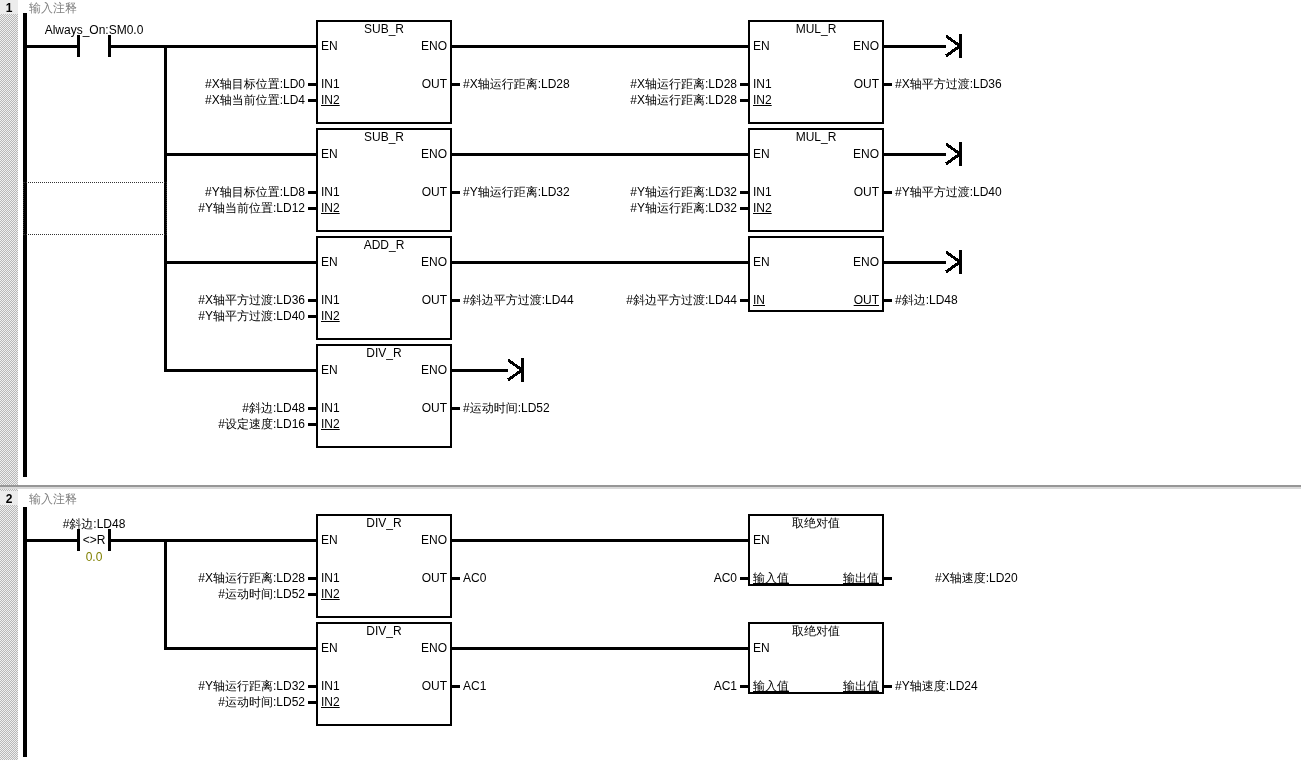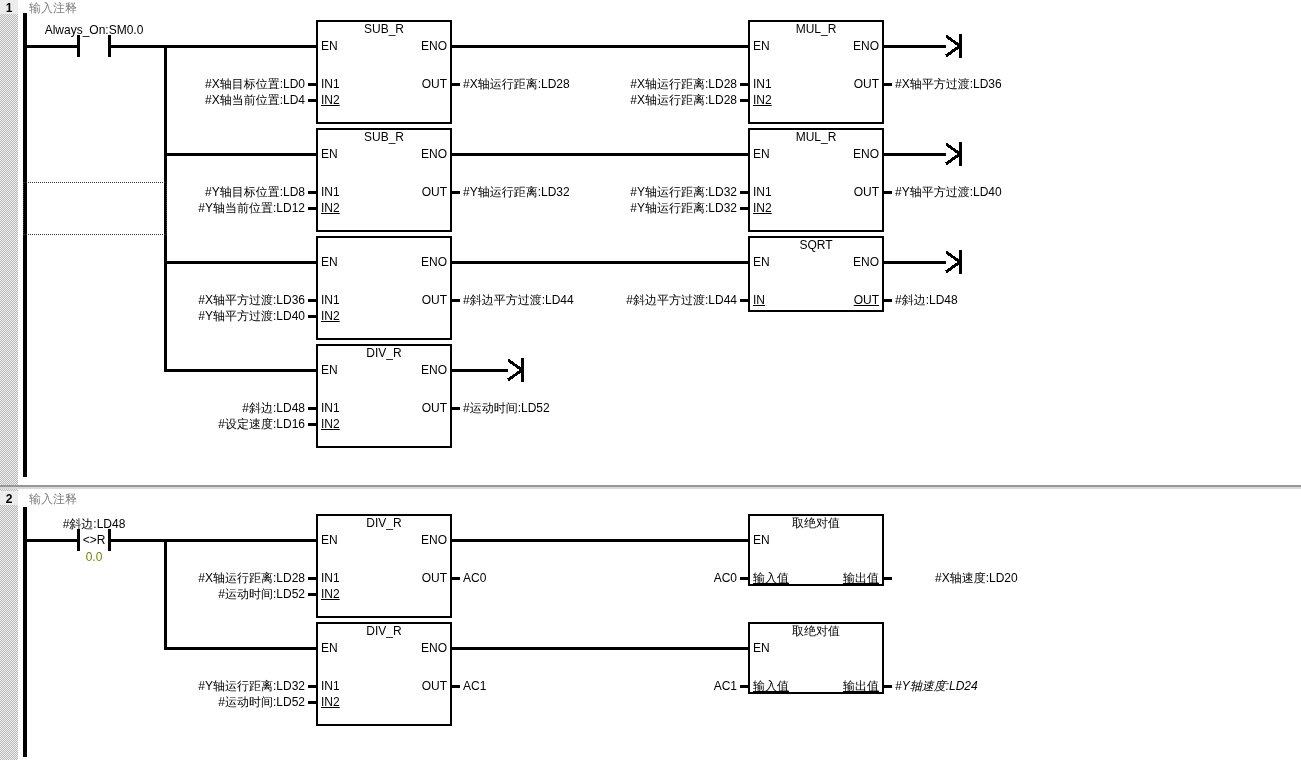--- a/index.html
+++ b/index.html
@@ -150,30 +150,30 @@
       <div class="lbl" style="left: 656px; width: 320px; text-align: center; top: 129px;">MUL_R</div>
       <div class="lbl" style="left: 753px; top: 146px;">EN</div>
       <div class="lbl" style="left: 559px; width: 320px; text-align: right; top: 146px;">ENO</div>
       <div class="lbl" style="left: 753px; top: 184px;">IN1</div>
       <div class="lbl" style="left: 417px; width: 320px; text-align: right; top: 184px;">#Y轴运行距离:LD32</div>
       <div class="lbl u" style="left: 753px; top: 200px;">IN2</div>
       <div class="lbl" style="left: 417px; width: 320px; text-align: right; top: 200px;">#Y轴运行距离:LD32</div>
       <div class="lbl" style="left: 559px; width: 320px; text-align: right; top: 184px;">OUT</div>
       <div class="lbl" style="left: 895px; top: 184px;">#Y轴平方过渡:LD40</div>
       <div class="box" style="left: 316px; top: 236px; width: 136px; height: 104px;"></div>
+      <div class="lbl" style="left: 224px; width: 320px; text-align: center; top: 237px;">ADD_R</div>
       <div class="lbl" style="left: 321px; top: 254px;">EN</div>
       <div class="lbl" style="left: 127px; width: 320px; text-align: right; top: 254px;">ENO</div>
       <div class="lbl" style="left: 321px; top: 292px;">IN1</div>
       <div class="lbl" style="left: -15px; width: 320px; text-align: right; top: 292px;">#X轴平方过渡:LD36</div>
       <div class="lbl u" style="left: 321px; top: 308px;">IN2</div>
       <div class="lbl" style="left: -15px; width: 320px; text-align: right; top: 308px;">#Y轴平方过渡:LD40</div>
       <div class="lbl" style="left: 127px; width: 320px; text-align: right; top: 292px;">OUT</div>
       <div class="lbl" style="left: 463px; top: 292px;">#斜边平方过渡:LD44</div>
       <div class="box" style="left: 748px; top: 236px; width: 136px; height: 76px;"></div>
-      <div class="lbl" style="left: 656px; width: 320px; text-align: center; top: 237px;">SQRT</div>
       <div class="lbl" style="left: 753px; top: 254px;">EN</div>
       <div class="lbl" style="left: 559px; width: 320px; text-align: right; top: 254px;">ENO</div>
       <div class="lbl u" style="left: 753px; top: 292px;">IN</div>
       <div class="lbl" style="left: 417px; width: 320px; text-align: right; top: 292px;">#斜边平方过渡:LD44</div>
       <div class="lbl u" style="left: 559px; width: 320px; text-align: right; top: 292px;">OUT</div>
       <div class="lbl" style="left: 895px; top: 292px;">#斜边:LD48</div>
       <div class="box" style="left: 316px; top: 344px; width: 136px; height: 104px;"></div>
       <div class="lbl" style="left: 224px; width: 320px; text-align: center; top: 345px;">DIV_R</div>
       <div class="lbl" style="left: 321px; top: 362px;">EN</div>
       <div class="lbl" style="left: 127px; width: 320px; text-align: right; top: 362px;">ENO</div>
@@ -215,16 +215,16 @@
       <div class="lbl u" style="left: 321px; top: 694px;">IN2</div>
       <div class="lbl" style="left: -15px; width: 320px; text-align: right; top: 694px;">#运动时间:LD52</div>
       <div class="lbl" style="left: 127px; width: 320px; text-align: right; top: 678px;">OUT</div>
       <div class="lbl" style="left: 463px; top: 678px;">AC1</div>
       <div class="box" style="left: 748px; top: 622px; width: 136px; height: 72px;"></div>
       <div class="lbl" style="left: 656px; width: 320px; text-align: center; top: 623px;">取绝对值</div>
       <div class="lbl" style="left: 753px; top: 640px;">EN</div>
       <div class="lbl u" style="left: 753px; top: 678px;">输入值</div>
       <div class="lbl" style="left: 417px; width: 320px; text-align: right; top: 678px;">AC1</div>
       <div class="lbl u" style="left: 559px; width: 320px; text-align: right; top: 678px;">输出值</div>
-      <div class="lbl" style="left: 895px; top: 678px; font-style: italic;">#Y轴速度:LD24</div>
+      <div class="lbl" style="left: 895px; top: 678px;">#Y轴速度:LD24</div>
     </div>
   <div class="selection-box"></div>
 </div>
 
 </body></html>

